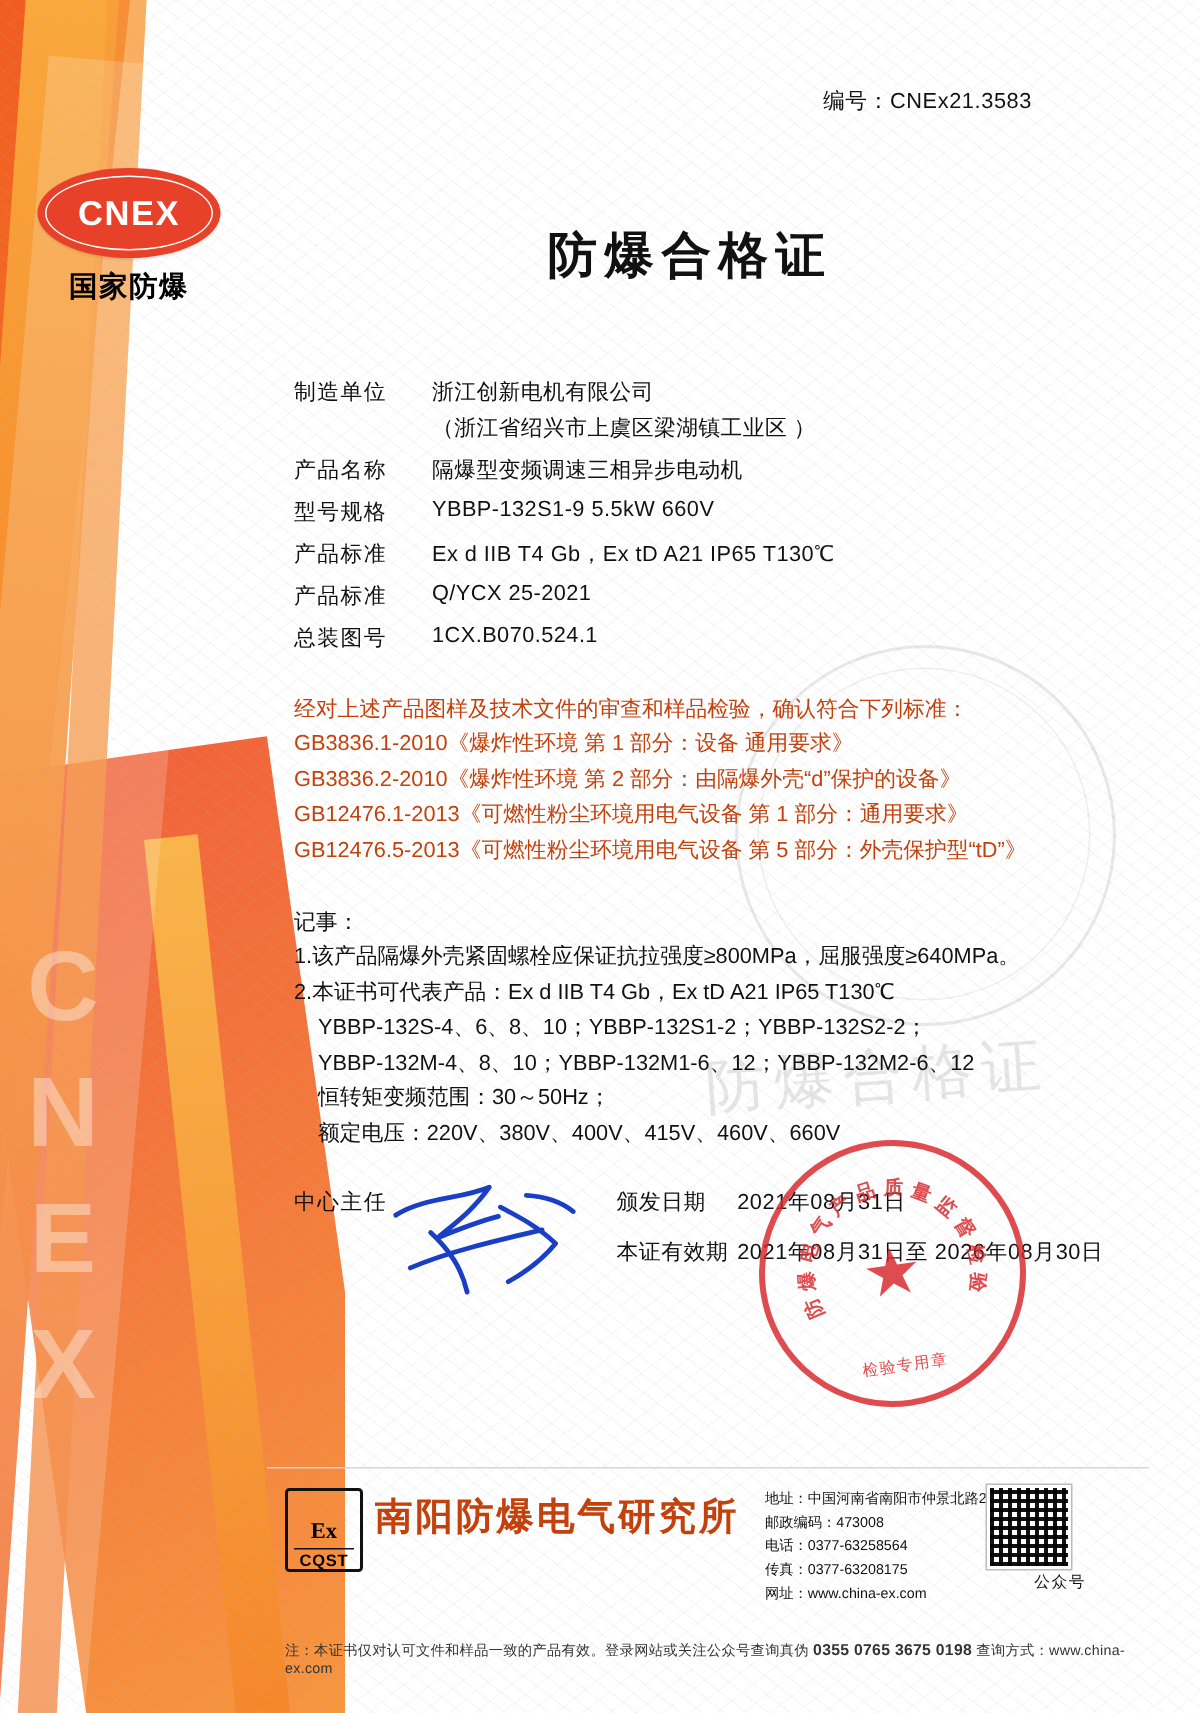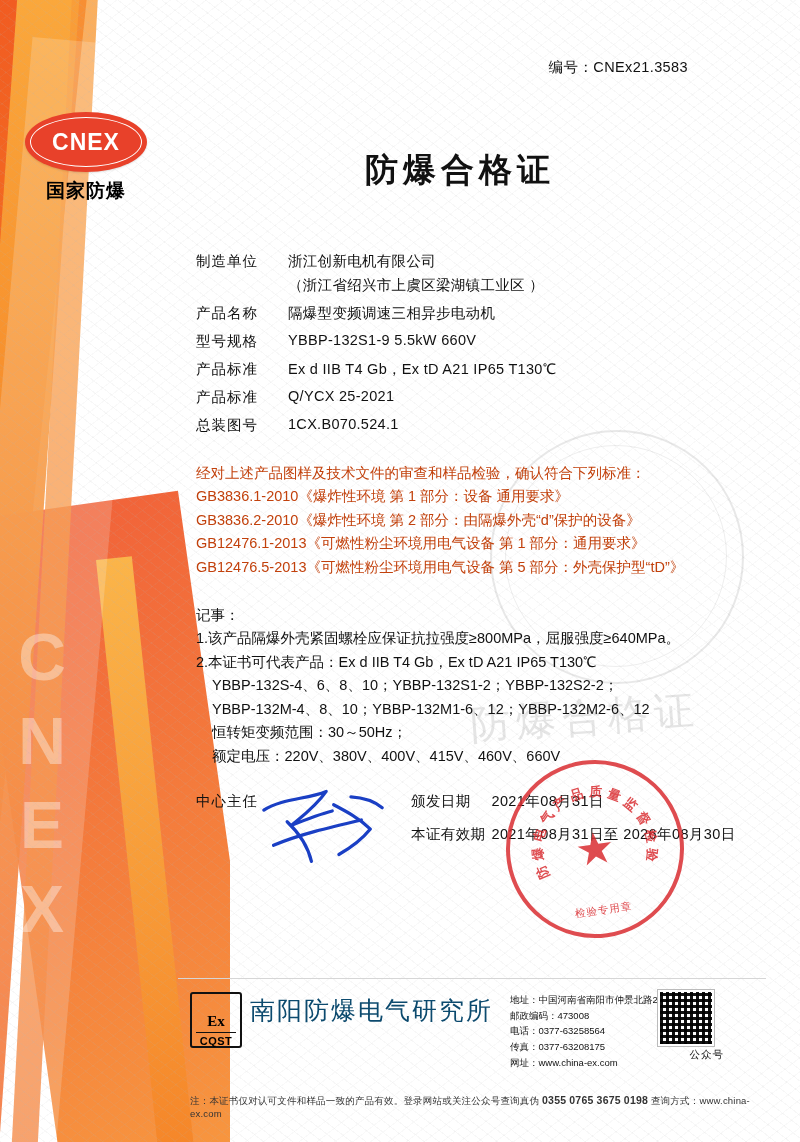--- a/index.html
+++ b/index.html
@@ -389,22 +389,22 @@
     top: 4px;
   }
   .org .org-line1 {
     font-size: 14px;
     color: #111;
     letter-spacing: .6px;
   }
   .org .org-line2 {
     margin-top: 4px;
     font-size: 25px;
-    font-weight: normal;
-    color: #0c4a6e;
+    font-weight: bold;
+    color: #c2410c;
     letter-spacing: 2px;
   }
   .contact {
     position: absolute;
     left: 320px;
     top: 6px;
     font-size: 9.5px;
     color: #111;
     line-height: 1.65;
   }

